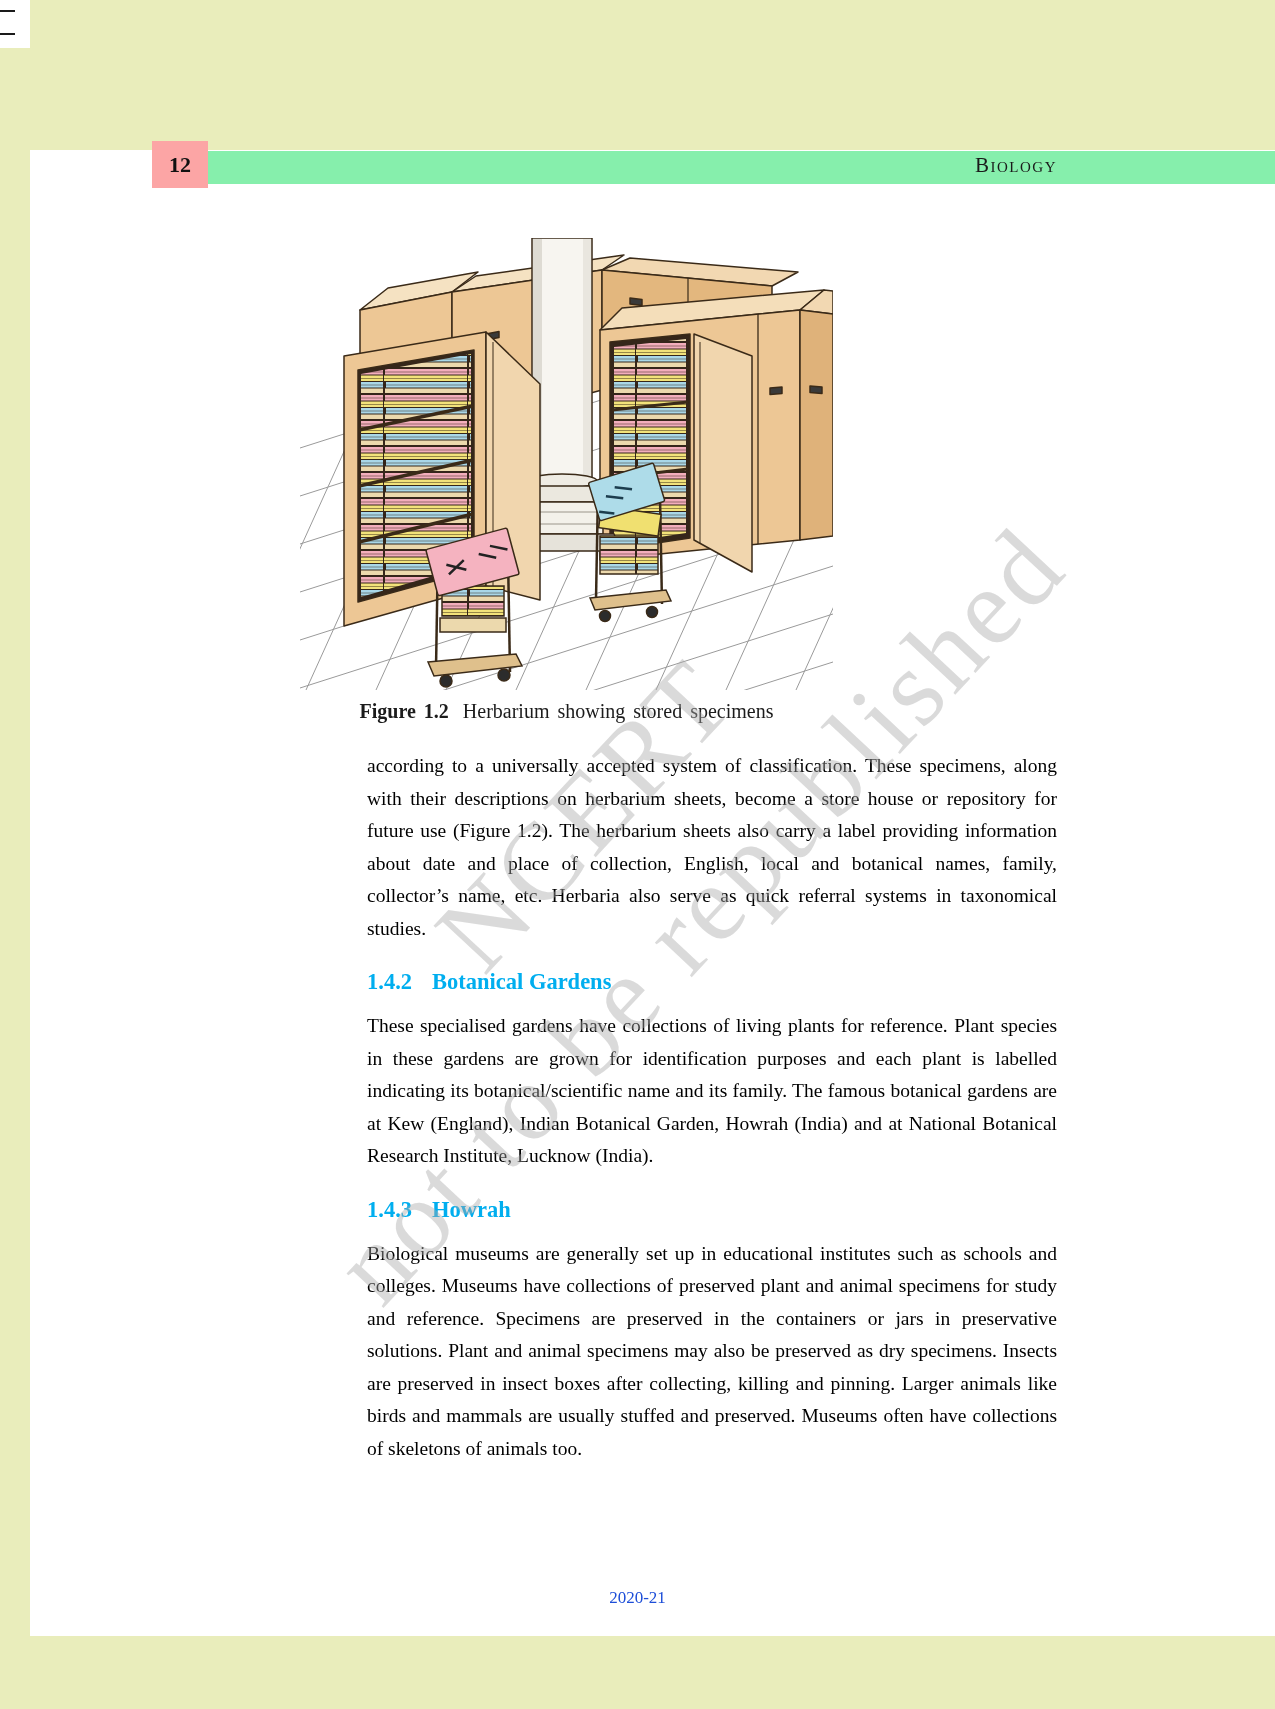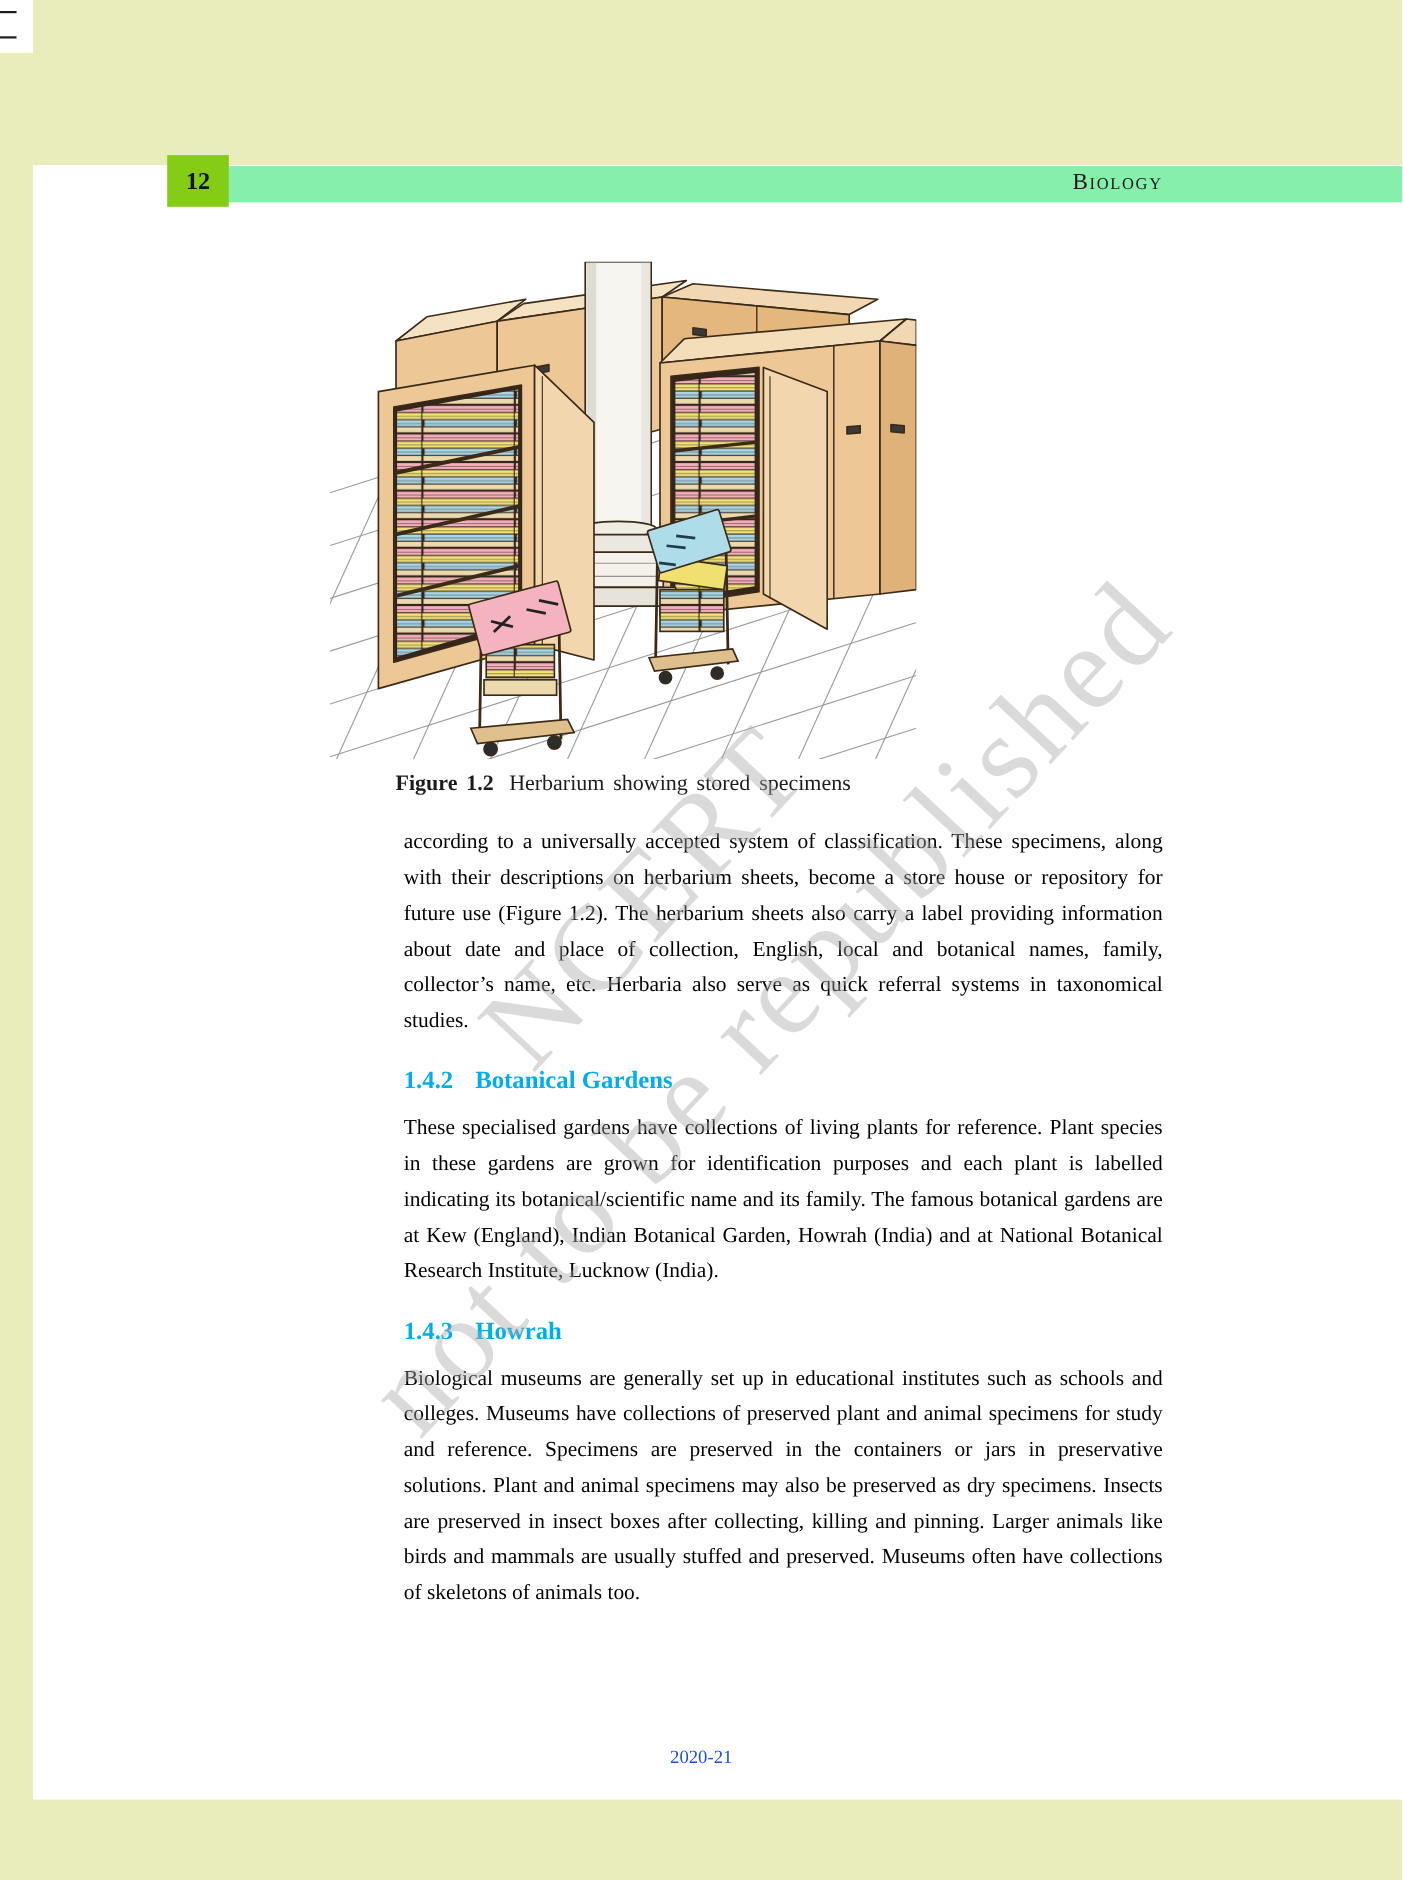--- a/index.html
+++ b/index.html
@@ -17,21 +17,21 @@
   .crop-line.two { top:33px; }
 
   .header-band {
     position:absolute; left:205px; right:0; top:151px; height:33px; background:#86efac;
   }
   .running-head {
     position:absolute; right:218px; top:2px; font-size:21px; letter-spacing:1.5px;
     font-variant:small-caps; color:#1a1a1a;
   }
   .page-number-box {
-    position:absolute; left:152px; top:141px; width:56px; height:47px; background:#84cc16;
+    position:absolute; left:152px; top:141px; width:56px; height:47px; background:#fca5a5;
     display:flex; align-items:center; justify-content:center;
     font-weight:bold; font-size:22px; color:#111;
   }
 
   .figure-block { position:absolute; left:300px; top:238px; width:533px; }
   .figure-caption {
     margin-top:6px; text-align:center; font-size:20px; color:#1c1c1c; word-spacing:3px;
   }
   .figure-caption .fig-label { font-weight:bold; margin-right:14px; }
 

